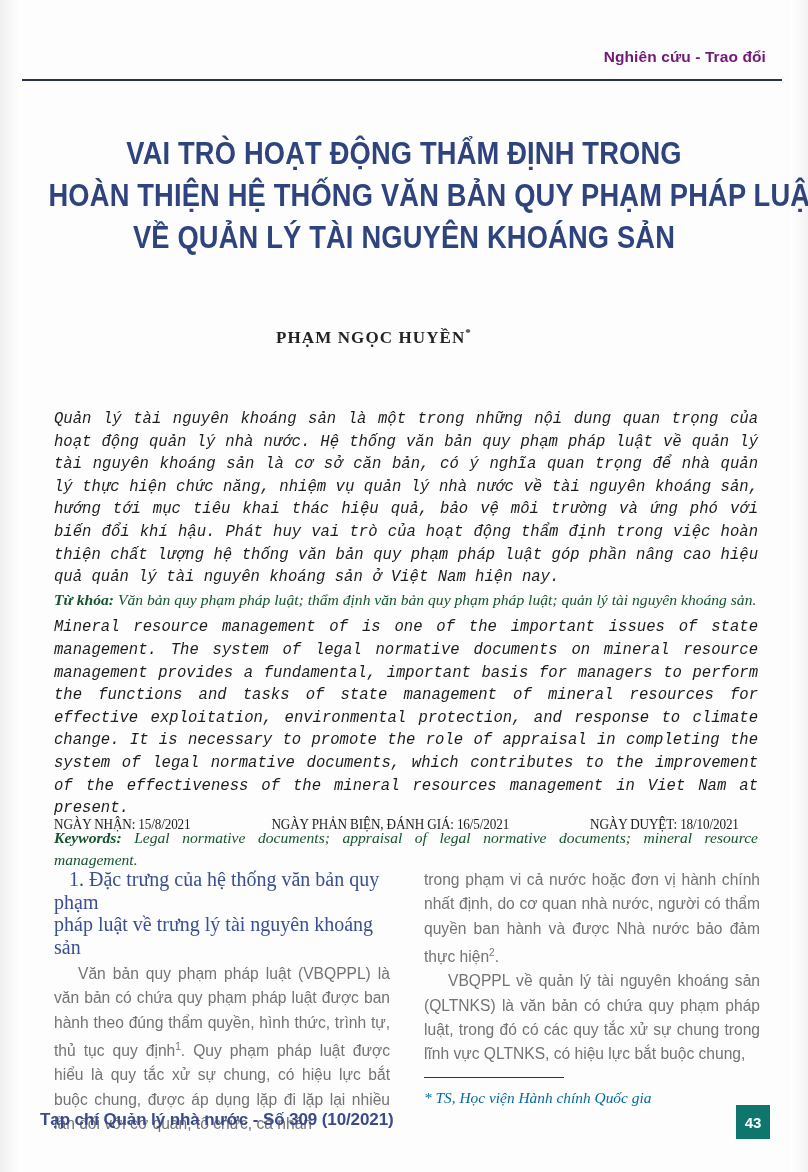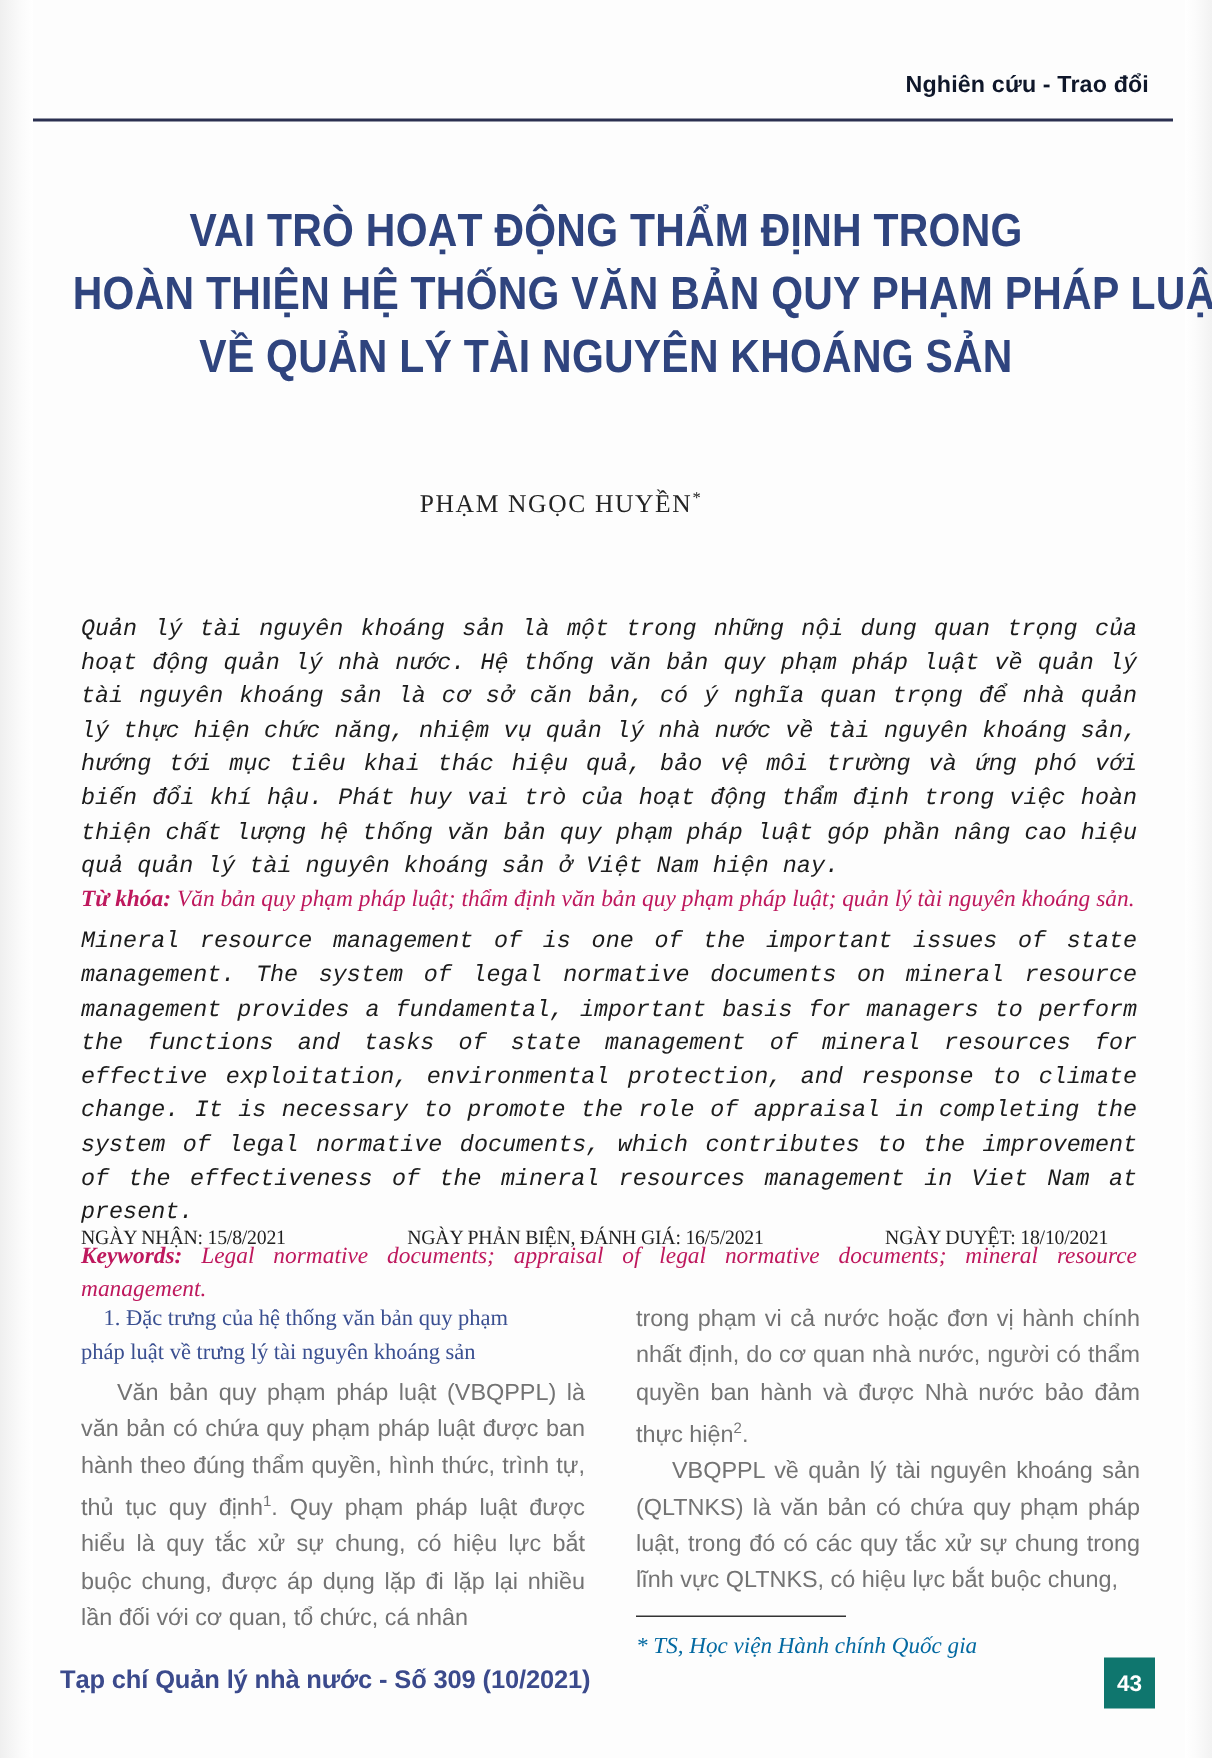--- a/index.html
+++ b/index.html
@@ -35,21 +35,21 @@
 
   
   .running-head {
     position: absolute;
     top: 48px;
     right: 42px;
     font-family: "Liberation Sans", sans-serif;
     font-weight: bold;
     font-size: 15.5px;
     letter-spacing: 0.1px;
-    color: #0f172a;
+    color: #701a75;
   }
   .header-rule {
     position: absolute;
     top: 79px;
     left: 22px;
     width: 760px;
     height: 2.2px;
     background: #2b3050;
   }
 
@@ -77,21 +77,21 @@
   .author {
     position: absolute;
     top: 326px;
     left: 0;
     width: 808px;
     text-align: center;
     padding-right: 60px;
     box-sizing: border-box;
     font-family: "Liberation Serif", serif;
     font-size: 17px;
-    font-weight: normal;
+    font-weight: bold;
     letter-spacing: 1.1px;
     color: #242424;
   }
   .author sup {
     font-size: 11px;
     vertical-align: super;
   }
 
   
   .abstract {
@@ -111,21 +111,21 @@
   }
   .abs-en {
     margin-top: 2px;
   }
   .kw {
     font-style: italic;
     font-size: 15.6px;
     line-height: 22.6px;
     text-align: justify;
     margin: 0;
-    color: #be185d;
+    color: #14532d;
   }
   .kw-label {
     font-weight: bold;
     font-style: italic;
   }
   .kw-en {
     margin-top: 7px;
   }
   .abs-en-wrap {
     margin-top: 5px;
@@ -154,21 +154,21 @@
     left: 54px;
     width: 706px;
     display: flex;
     gap: 34px;
   }
   .col {
     width: 336px;
   }
   .sec-head {
     font-family: "Liberation Serif", serif;
-    font-size: 15px;
+    font-size: 20px;
     line-height: 22.5px;
     color: #3a4f91;
     font-weight: normal;
     margin: 0 0 4px 0;
     text-align: left;
   }
   .sec-head .indent { padding-left: 15px; }
   .body-p {
     font-family: Liberation Sans, sans-serif;
     font-size: 15.6px;

